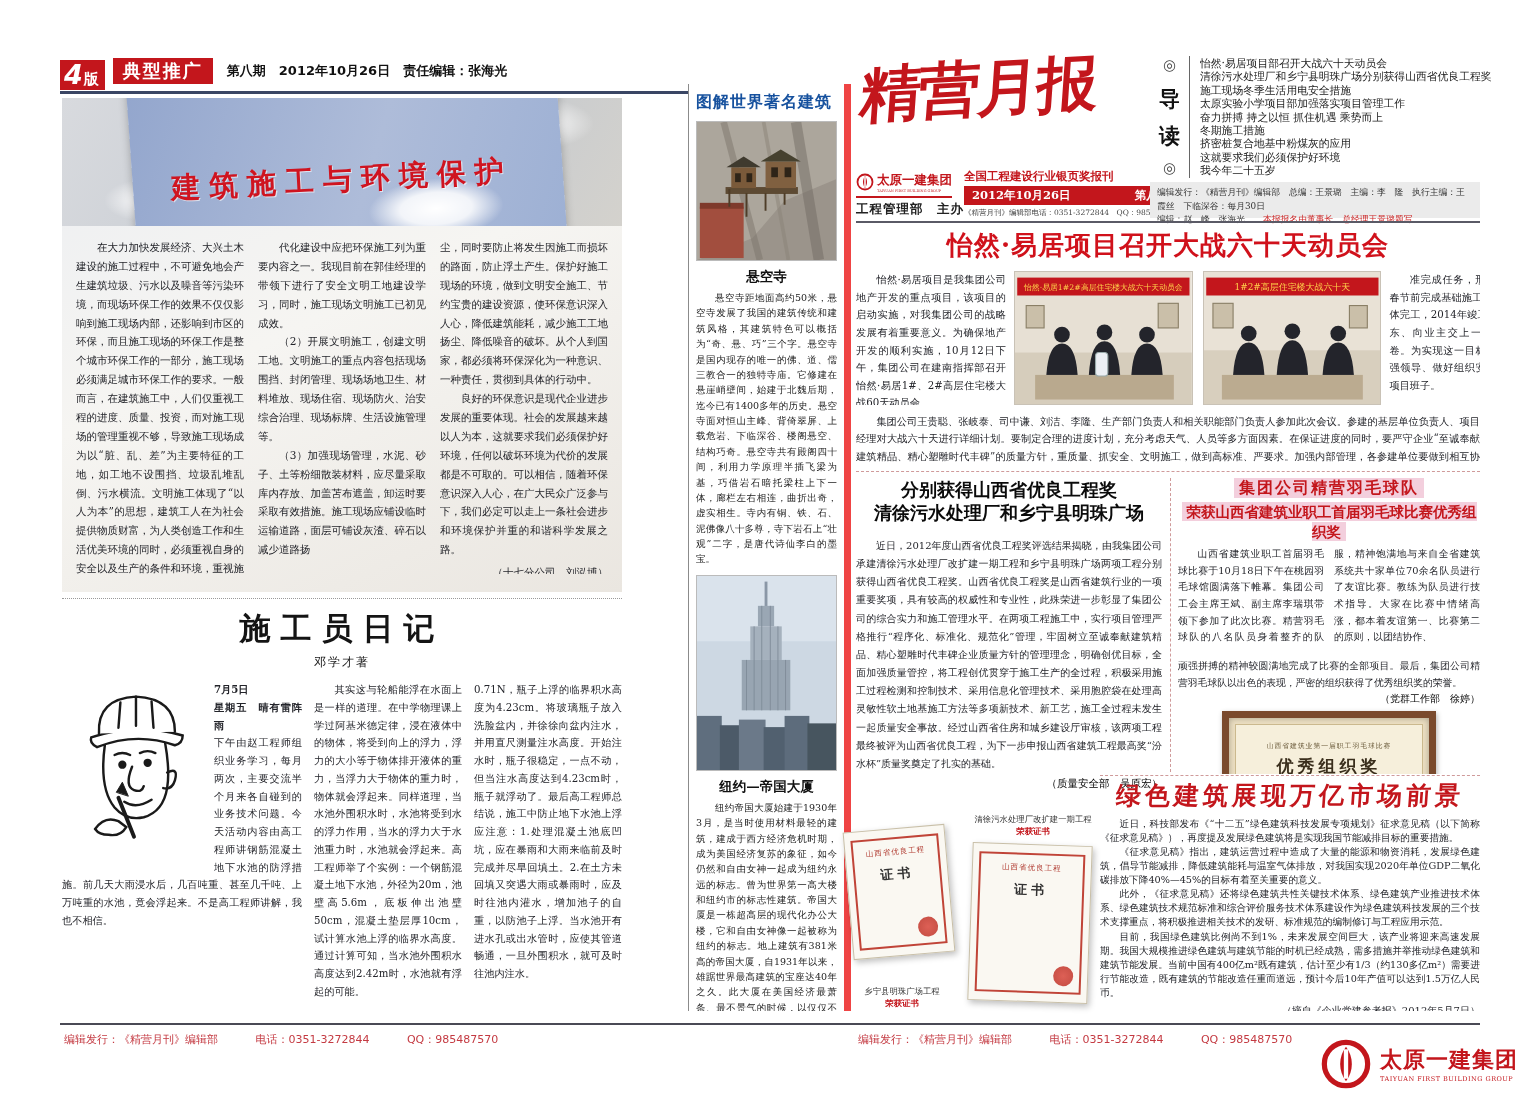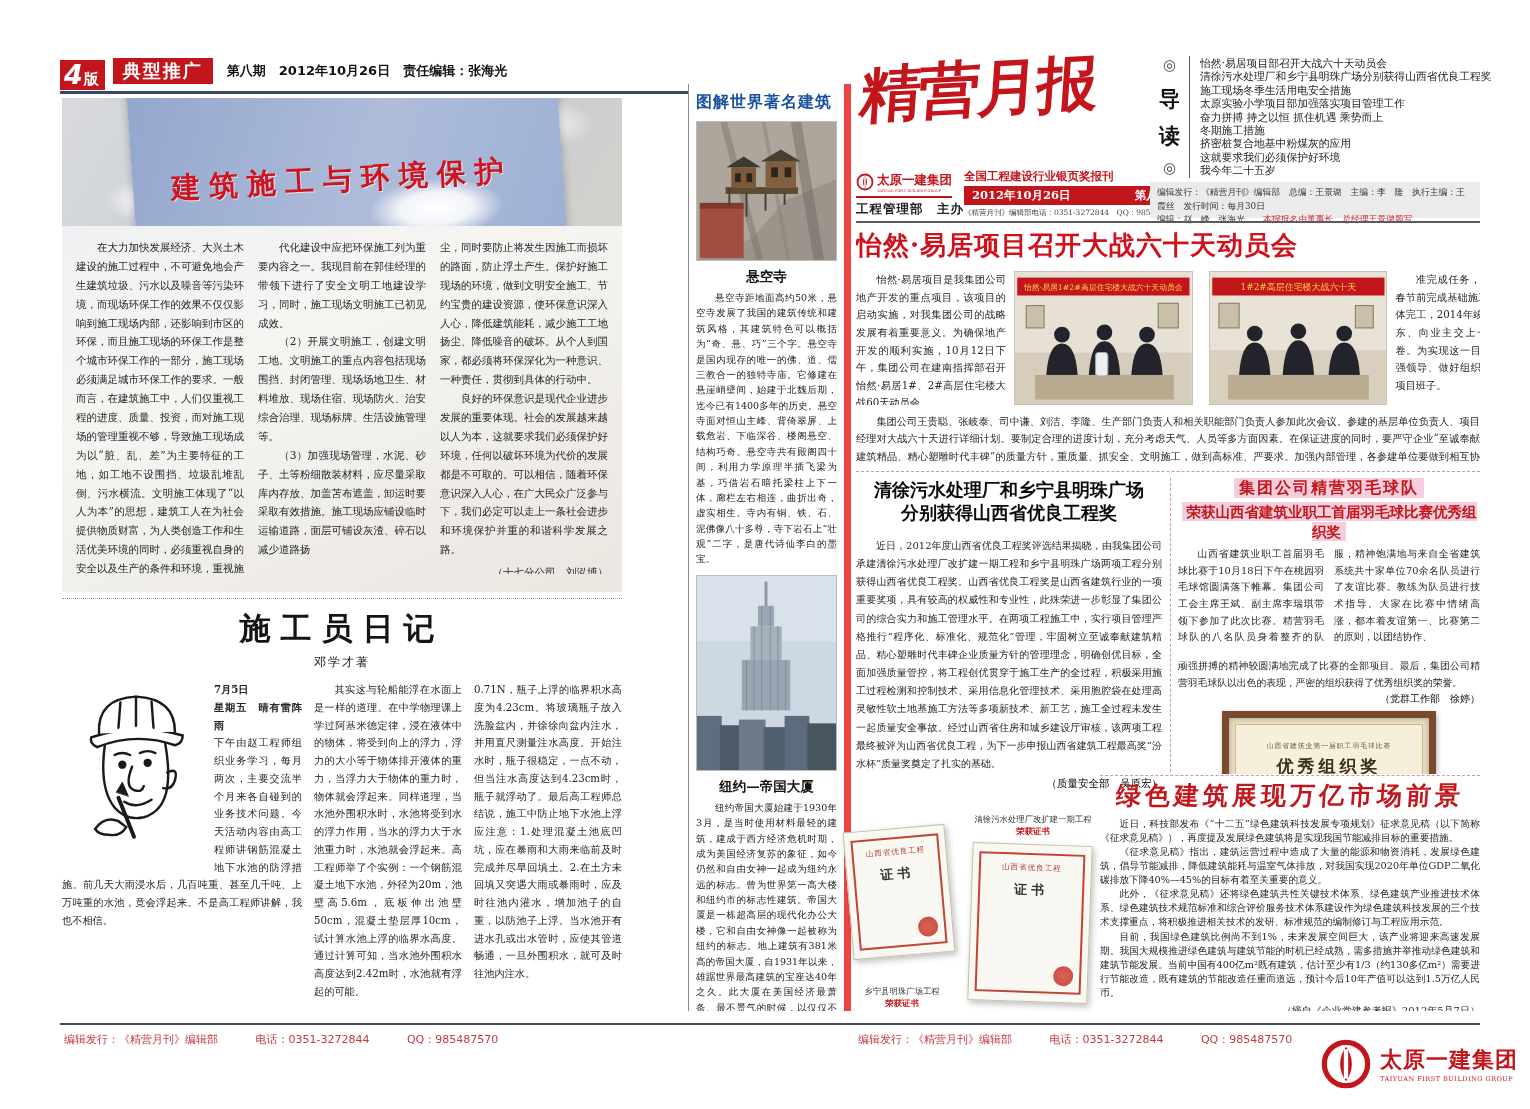--- a/index.html
+++ b/index.html
@@ -69,24 +69,24 @@
   .guide .g-mark { font-size:15px; color:#444; line-height:1; }
   .guide .g-char { font-size:21px; font-weight:bold; color:#111; line-height:1; }
   .guide ul { list-style:none; flex:1; padding-top:1px; }
   .guide li { font-size:10.8px; line-height:13.4px; color:#222; white-space:nowrap; overflow:hidden; }
   .pubbox { position:absolute; left:1150px; top:182px; width:330px; height:36px; background:#ebebeb; font-size:8.8px; color:#333; padding:4px 7px; line-height:1.55; }
   .pubbox .red { color:#cc2222; margin-left:18px; }
   .rule-right { position:absolute; left:856px; top:221px; width:624px; border-top:2px solid #5a5a66; }
 
   
   .yiran { position:absolute; left:856px; top:228px; width:624px; height:238px; overflow:hidden; }
-  .yiran h2 { color:#d0111b; font-size:26px; letter-spacing:1px; font-weight:bold; margin-bottom:8px; white-space:nowrap; }
+  .yiran h2 { text-align:center; color:#d0111b; font-size:26px; letter-spacing:1px; font-weight:bold; margin-bottom:8px; white-space:nowrap; }
   .yiran .y-grid { display:grid; grid-template-columns:150px 1fr 150px; gap:8px; height:134px; }
   .yiran .y-col { font-size:10.2px; line-height:1.73; overflow:hidden; color:#23242a; text-align:justify; }
-  .yiran .y-photos { display:flex; gap:16px; }
+  .yiran .y-photos { display:flex; gap:10px; }
   .yiran .y-photo { flex:1; border:1px solid #c9c2b6; }
   .yiran .y-bottom { font-size:10.2px; line-height:1.7; margin-top:8px; color:#23242a; }
 
   .dash-sep { position:absolute; border-top:1px dashed #cf9a9a; }
   .dash-v { position:absolute; border-left:1px dashed #cf9a9a; }
 
   
   .qingxu { position:absolute; left:856px; top:478px; width:306px; height:334px; overflow:hidden; }
   .qingxu h3 { text-align:center; font-size:18px; line-height:1.3; color:#0a0a0a; }
   .qingxu .q-body { font-size:10px; line-height:1.82; color:#23242a; margin-top:12px; }
@@ -294,21 +294,21 @@
       <li>施工现场冬季生活用电安全措施</li>
       <li>太原实验小学项目部加强落实项目管理工作</li>
       <li>奋力拼搏 持之以恒 抓住机遇 乘势而上</li>
       <li>冬期施工措施</li>
       <li>挤密桩复合地基中粉煤灰的应用</li>
       <li>这就要求我们必须保护好环境</li>
       <li>我今年二十五岁</li>
     </ul>
   </div>
   <div class="pubbox">
-    <div>编辑发行：《精营月刊》编辑部　总编：王景璐　主编：李　隆　执行主编：王霞丝　发行时间：每月30日</div>
+    <div>编辑发行：《精营月刊》编辑部　总编：王景璐　主编：李　隆　执行主编：王霞丝　下临深谷：每月30日</div>
     <div><span>编辑：赵　峰　张海光</span><span class="red">本报报名由董事长、总经理王景璐题写</span></div>
   </div>
   <div class="rule-right"></div>
 
   <div class="yiran">
     <h2>怡然·易居项目召开大战六十天动员会</h2>
     <div class="y-grid">
       <div class="y-col">
           <p class="p">怡然·易居项目是我集团公司地产开发的重点项目，该项目的启动实施，对我集团公司的战略发展有着重要意义。为确保地产开发的顺利实施，10月12日下午，集团公司在建南指挥部召开怡然·易居1#、2#高层住宅楼大战60天动员会。</p>
         </div>
@@ -354,22 +354,22 @@
         </div>
     </div>
     <p class="y-bottom p">集团公司王贵聪、张岐泰、司中谦、刘洁、李隆、生产部门负责人和相关职能部门负责人参加此次会议。参建的基层单位负责人、项目经理对大战六十天进行详细计划。要制定合理的进度计划，充分考虑天气、人员等多方面因素。在保证进度的同时，要严守企业“至诚奉献建筑精品、精心塑雕时代丰碑”的质量方针，重质量、抓安全、文明施工，做到高标准、严要求。加强内部管理，各参建单位要做到相互协调、一个声音、一个形象、团结一致，共同完成目标，为企业创造价值，为企业展示风采。</p>
   </div>
 
   <div class="dash-sep" style="left:856px;top:471px;width:624px;"></div>
   <div class="dash-v" style="left:1170px;top:478px;height:294px;"></div>
   <div class="dash-sep" style="left:1100px;top:775px;width:380px;"></div>
 
   <div class="qingxu">
+    <h3>分别获得山西省优良工程奖</h3>
     <h3>清徐污水处理厂和乡宁县明珠广场</h3>
-    <h3>分别获得山西省优良工程奖</h3>
     <p class="q-body p">近日，2012年度山西省优良工程奖评选结果揭晓，由我集团公司承建清徐污水处理厂改扩建一期工程和乡宁县明珠广场两项工程分别获得山西省优良工程奖。山西省优良工程奖是山西省建筑行业的一项重要奖项，具有较高的权威性和专业性，此殊荣进一步彰显了集团公司的综合实力和施工管理水平。在两项工程施工中，实行项目管理严格推行“程序化、标准化、规范化”管理，牢固树立至诚奉献建筑精品、精心塑雕时代丰碑企业质量方针的管理理念，明确创优目标，全面加强质量管控，将工程创优贯穿于施工生产的全过程，积极采用施工过程检测和控制技术、采用信息化管理技术、采用胞腔袋在处理高灵敏性软土地基施工方法等多项新技术、新工艺，施工全过程未发生一起质量安全事故。经过山西省住房和城乡建设厅审核，该两项工程最终被评为山西省优良工程，为下一步申报山西省建筑工程最高奖“汾水杯”质量奖奠定了扎实的基础。</p>
     <p class="sig">（质量安全部　吴原宏）</p>
   </div>
 
   <div class="certs">
     <div class="cert cert-back">
       <div class="c-frame">
         <div class="c-t1">山西省优良工程</div>
         <div class="c-t2">证书</div>
         <div class="seal"></div>

